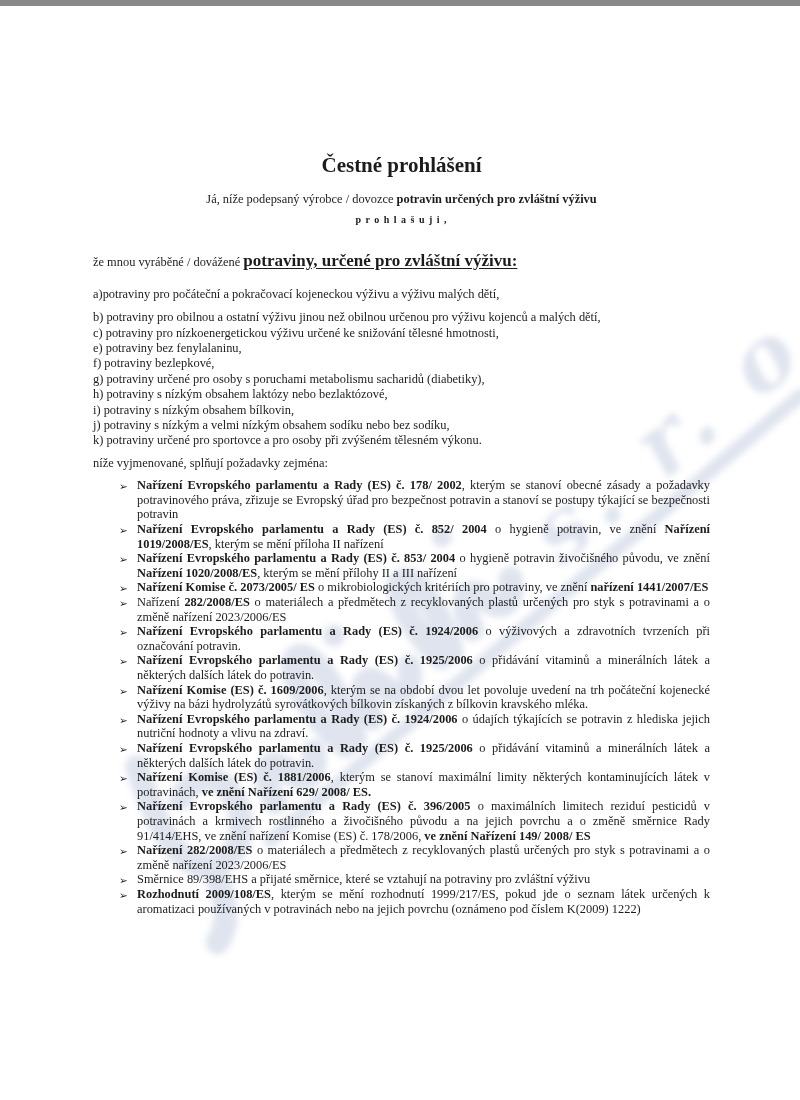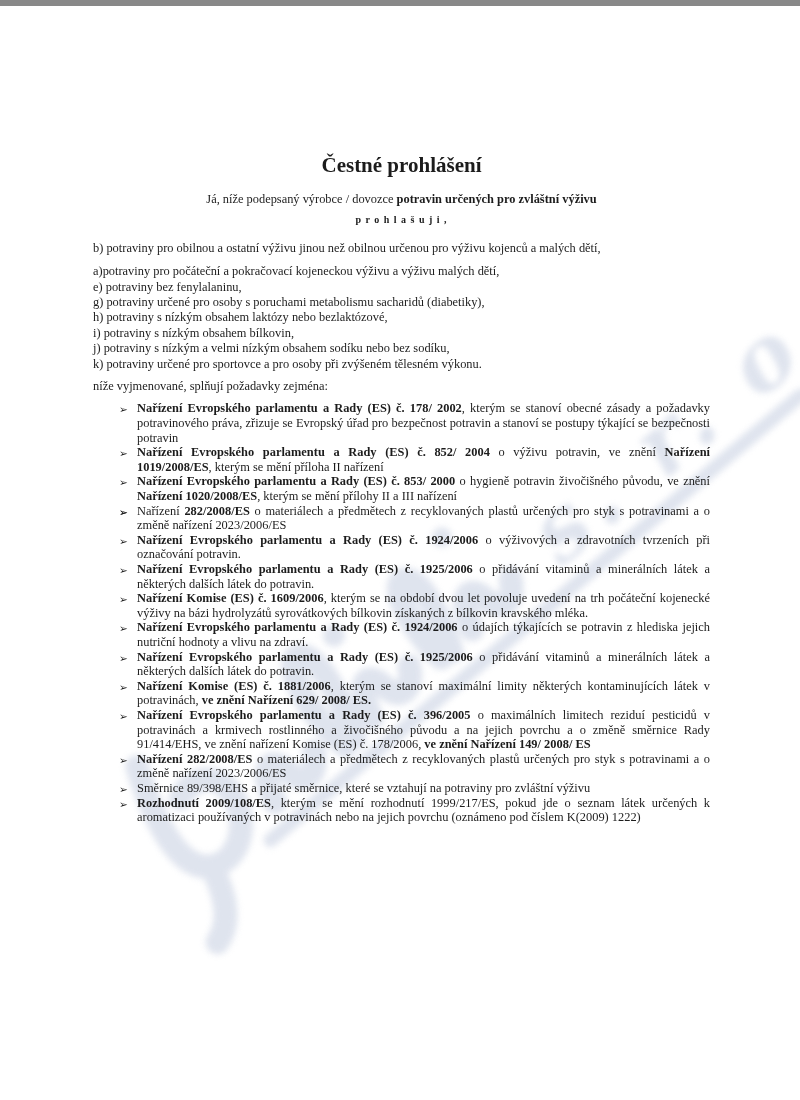--- a/index.html
+++ b/index.html
@@ -131,39 +131,42 @@
   </div>
 
   <div class="content">
 
     <h1 class="title">Čestné prohlášení</h1>
 
     <p class="intro"><span>Já, níže podepsaný výrobce / dovozce </span><span class="b">potravin určených pro zvláštní výživu</span></p>
 
     <p class="declare">p r o h l a š u j i ,</p>
 
+    <p class="subject"><span>že mnou vyráběné / dovážené </span><span class="subject-bold">potraviny, určené pro zvláštní výživu:</span></p>
 
     <div class="letter-list">
+        <div class="letter-item">a)potraviny pro počáteční a pokračovací kojeneckou výživu a výživu malých dětí,</div>
         <div class="letter-item">b) potraviny pro obilnou a ostatní výživu jinou než obilnou určenou pro výživu kojenců a malých dětí,</div>
-        <div class="letter-item">a)potraviny pro počáteční a pokračovací kojeneckou výživu a výživu malých dětí,</div>
+        <div class="letter-item">c) potraviny pro nízkoenergetickou výživu určené ke snižování tělesné hmotnosti,</div>
         <div class="letter-item">e) potraviny bez fenylalaninu,</div>
+        <div class="letter-item">f) potraviny bezlepkové,</div>
         <div class="letter-item">g) potraviny určené pro osoby s poruchami metabolismu sacharidů (diabetiky),</div>
         <div class="letter-item">h) potraviny s nízkým obsahem laktózy nebo bezlaktózové,</div>
         <div class="letter-item">i) potraviny s nízkým obsahem bílkovin,</div>
         <div class="letter-item">j) potraviny s nízkým a velmi nízkým obsahem sodíku nebo bez sodíku,</div>
         <div class="letter-item">k) potraviny určené pro sportovce a pro osoby při zvýšeném tělesném výkonu.</div>
       </div>
 
     <p class="req">níže vyjmenované, splňují požadavky zejména:</p>
 
     <div class="bullet-list">
         <div class="bullet-item"><span class="marker">➢</span><span><span class="b">Nařízení Evropského parlamentu a Rady (ES) č. 178/ 2002</span><span>, kterým se stanoví obecné zásady a požadavky potravinového práva, zřizuje se Evropský úřad pro bezpečnost potravin a stanoví se postupy týkající se bezpečnosti potravin</span></span></div>
-        <div class="bullet-item"><span class="marker">➢</span><span><span class="b">Nařízení Evropského parlamentu a Rady (ES) č. 852/ 2004</span><span> o výživu potravin, ve znění </span><span class="b">Nařízení 1019/2008/ES</span><span>, kterým se mění příloha II nařízení</span></span></div>
-        <div class="bullet-item"><span class="marker">➢</span><span><span class="b">Nařízení Evropského parlamentu a Rady (ES) č. 853/ 2000</span><span> o hygieně potravin živočišného původu, ve znění </span><span class="b">Nařízení 1020/2008/ES</span><span>, kterým se mění přílohy II a III nařízení</span></span></div>
-        <div class="bullet-item"><span class="marker">➢</span></div>
+        <div class="bullet-item"><span class="marker">➢</span><span><span class="b">Nařízení Evropského parlamentu a Rady (ES) č. 852/ 2004</span><span> o hygieně potravin, ve znění </span><span class="b">Nařízení 1019/2008/ES</span><span>, kterým se mění příloha II nařízení</span></span></div>
+        <div class="bullet-item"><span class="marker">➢</span><span><span class="b">Nařízení Evropského parlamentu a Rady (ES) č. 853/ 2004</span><span> o hygieně potravin živočišného původu, ve znění </span><span class="b">Nařízení 1020/2008/ES</span><span>, kterým se mění přílohy II a III nařízení</span></span></div>
+        <div class="bullet-item"><span class="marker">➢</span><span><span class="b">Nařízení Komise č. 2073/2005/ ES</span><span> o mikrobiologických kritériích pro potraviny, ve znění </span><span class="b">nařízení 1441/2007/ES</span></span></div>
         <div class="bullet-item"><span class="marker">➢</span><span><span>Nařízení </span><span class="b">282/2008/ES</span><span> o materiálech a předmětech z recyklovaných plastů určených pro styk s potravinami a o změně nařízení 2023/2006/ES</span></span></div>
         <div class="bullet-item"><span class="marker">➢</span><span><span class="b">Nařízení Evropského parlamentu a Rady (ES) č. 1924/2006</span><span> o výživových a zdravotních tvrzeních při označování potravin.</span></span></div>
         <div class="bullet-item"><span class="marker">➢</span><span><span class="b">Nařízení Evropského parlamentu a Rady (ES) č. 1925/2006</span><span> o přidávání vitaminů a minerálních látek a některých dalších látek do potravin.</span></span></div>
         <div class="bullet-item"><span class="marker">➢</span><span><span class="b">Nařízení Komise (ES) č. 1609/2006</span><span>, kterým se na období dvou let povoluje uvedení na trh počáteční kojenecké výživy na bázi hydrolyzátů syrovátkových bílkovin získaných z bílkovin kravského mléka.</span></span></div>
         <div class="bullet-item"><span class="marker">➢</span><span><span class="b">Nařízení Evropského parlamentu a Rady (ES) č. 1924/2006</span><span> o údajích týkajících se potravin z hlediska jejich nutriční hodnoty a vlivu na zdraví.</span></span></div>
         <div class="bullet-item"><span class="marker">➢</span><span><span class="b">Nařízení Evropského parlamentu a Rady (ES) č. 1925/2006</span><span> o přidávání vitaminů a minerálních látek a některých dalších látek do potravin.</span></span></div>
         <div class="bullet-item"><span class="marker">➢</span><span><span class="b">Nařízení Komise (ES) č. 1881/2006</span><span>, kterým se stanoví maximální limity některých kontaminujících látek v potravinách, </span><span class="b">ve znění Nařízení 629/ 2008/ ES.</span></span></div>
         <div class="bullet-item"><span class="marker">➢</span><span><span class="b">Nařízení Evropského parlamentu a Rady (ES) č. 396/2005</span><span> o maximálních limitech reziduí pesticidů v potravinách a krmivech rostlinného a živočišného původu a na jejich povrchu a o změně směrnice Rady 91/414/EHS, ve znění nařízení Komise (ES) č. 178/2006, </span><span class="b">ve znění Nařízení 149/ 2008/ ES</span></span></div>
         <div class="bullet-item"><span class="marker">➢</span><span><span class="b">Nařízení 282/2008/ES</span><span> o materiálech a předmětech z recyklovaných plastů určených pro styk s potravinami a o změně nařízení 2023/2006/ES</span></span></div>
         <div class="bullet-item"><span class="marker">➢</span><span><span>Směrnice 89/398/EHS a přijaté směrnice, které se vztahují na potraviny pro zvláštní výživu</span></span></div>

